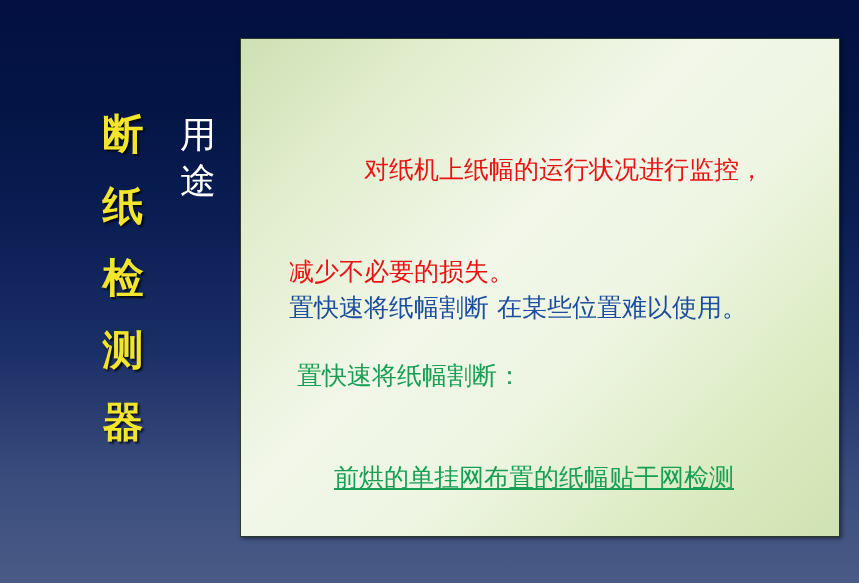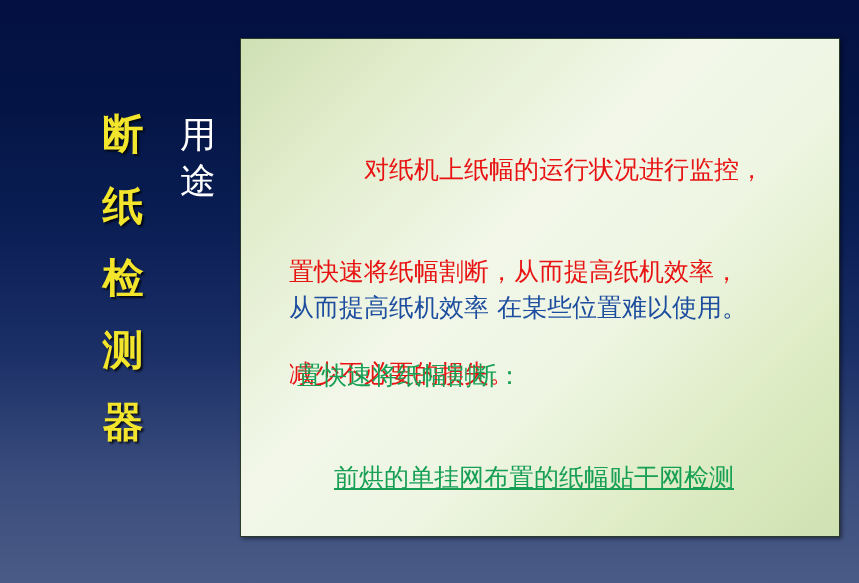--- a/index.html
+++ b/index.html
@@ -116,26 +116,25 @@
 
   <div id="subject-title">
     <span class="ch">用</span>
     <span class="ch">途</span>
   </div>
 
   <div id="content-panel">
 
     <div class="para" id="para-red">
       <span class="line">　　　对纸机上纸幅的运行状况进行监控，</span>
-      <span class="line">置快速将纸幅割断，从而提高纸机效率，</span>
       <span class="line">减少不必要的损失。</span>
     </div>
 
     <div class="para" id="para-blue">
-      <span class="line">从而提高纸机效率 在某些位置难以使用。</span>
+      <span class="line">置快速将纸幅割断 在某些位置难以使用。</span>
     </div>
 
     <div class="para" id="para-green">
       <span class="line"> 置快速将纸幅割断：</span>
       <span class="line sub">前烘的单挂网布置的纸幅贴干网检测</span>
       
       
       
     </div>
 

